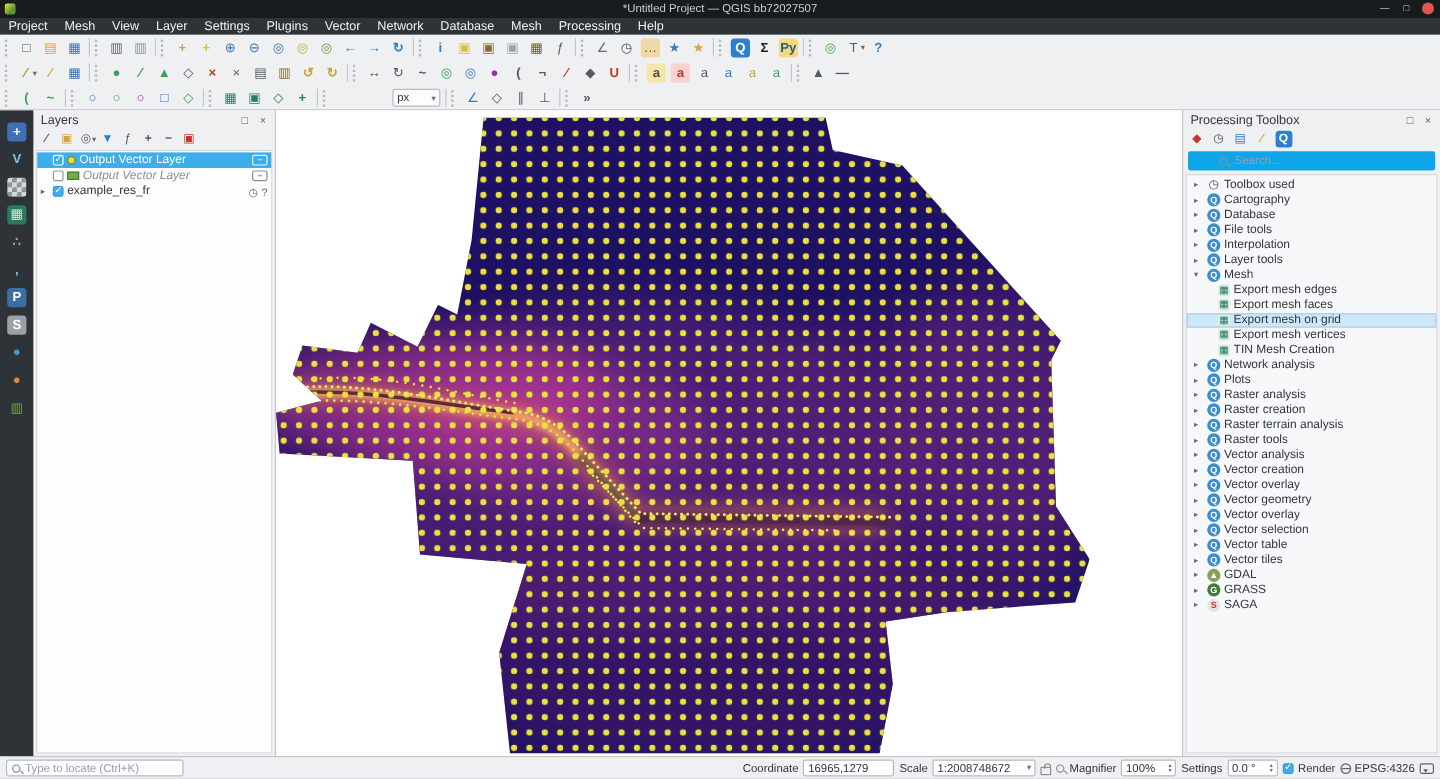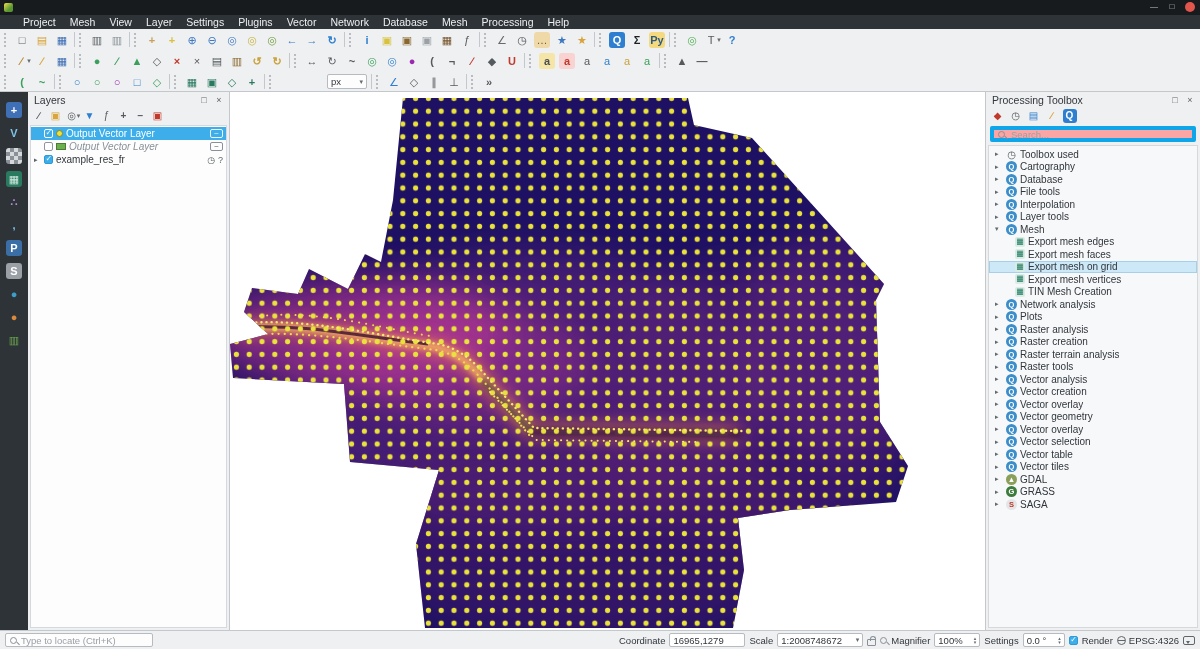--- a/index.html
+++ b/index.html
@@ -13,21 +13,21 @@
   .titlebar { position:absolute; top:0; left:0; right:0; height:15px;
     background:#171b1e; color:#c8cdd1; font-size:9.5px; }
   .app-icon { position:absolute; left:4px; top:3px; width:9px; height:9px; border-radius:2px;
     background:linear-gradient(135deg,#f0e14a 0%,#589632 65%); }
   .titlebar .title { position:absolute; left:0; right:0; top:2px; text-align:center; }
   .win-btns { position:absolute; right:5px; top:2px; display:flex; gap:8px; align-items:center; }
   .wb { width:10px; height:10px; font-size:8px; line-height:10px; text-align:center; color:#c8cdd1; }
   .wb.close { background:#e0564c; border-radius:50%; }
   
   .menubar { position:absolute; top:15px; left:0; right:0; height:14px; background:#2e3338;
-    color:#eceff1; font-size:10.5px; display:flex; align-items:center; padding-left:16px; }
+    color:#eceff1; font-size:10.5px; display:flex; align-items:center; padding-left:0; }
   .menu-item { padding:0 7px; line-height:14px; }
   
   .toolbars { position:absolute; top:29px; left:0; right:0; height:63px;
     background:#eff0f1; border-bottom:1px solid #c4c8cc; }
   .tbrow { height:21px; display:flex; align-items:center; padding-left:2px; }
   .grip { width:5px; height:14px; border-left:2px dotted #b8bcc0; margin:0 3px 0 2px; }
   .tbtn { width:20px; height:19px; display:flex; align-items:center; justify-content:center; border-radius:2px; }
   .tbtn .ic, .ld-btn .ic, .lt-btn .ic { width:16px; height:16px; border-radius:3px;
     display:flex; align-items:center; justify-content:center; font-size:11px; line-height:16px; }
   .dd { font-size:7px; color:#666b6f; margin-left:-2px; }
@@ -76,22 +76,22 @@
     font-size:8px; line-height:7px; text-align:center; color:#5f6569; }
   .layer-row.selected .indicator-box { border-color:#eaf6fd; color:#eaf6fd; }
   .indicator-glyph { font-size:9px; color:#5f6569; }
   
   .map { flex:1; position:relative; background:#fff; }
   .map svg { position:absolute; inset:0; }
   
   .processing-panel { width:215px; background:#eff0f1; border-left:1px solid #c4c8cc;
     display:flex; flex-direction:column; }
   .pt-toolbar { height:18px; display:flex; align-items:center; padding:0 3px; gap:1px; }
-  .pt-search { margin:1px 4px 3px 4px; height:16px; border:4px solid #0ea5e9; border-radius:2px;
-    background:#fca5a5; display:flex; align-items:center; padding:0 4px; gap:4px; }
+  .pt-search { margin:1px 4px 3px 4px; height:16px; border:6px solid #0ea5e9; border-radius:2px;
+    background:#0ea5e9; display:flex; align-items:center; padding:0 20px; gap:4px; }
   .pt-search input { border:none; outline:none; font-size:9.5px; width:100%;
     font-family:"Liberation Sans",sans-serif; color:#333; background:transparent; }
   .pt-search input::placeholder { color:#9aa0a6; }
   .pt-tree { flex:1; background:#f7f8f9; border:1px solid #d6d9dc; margin:0 2px 2px 2px; padding-top:2px; overflow:hidden; }
   .tree-row { height:12.5px; display:flex; align-items:center; font-size:10px; padding-left:6px; gap:3px; white-space:nowrap; }
   .tree-row .arrow { width:8px; font-size:7px; color:#656a6f; flex:0 0 auto; }
   .tree-icon { width:11px; height:11px; border-radius:50%; display:flex; align-items:center;
     justify-content:center; font-size:7.5px; font-weight:bold; flex:0 0 auto; }
   .tree-icon.plain { border-radius:0; background:transparent; font-size:10px; font-weight:normal; }
   .tree-row.child { padding-left:26px; }
@@ -120,20 +120,21 @@
   .crs-icon::after { content:""; position:absolute; left:0; right:0; top:3px; height:1px; background:#5f6569; }
   .bubble { width:12px; height:9px; border:1px solid #5f6569; border-radius:2px; position:relative; }
   .bubble::after { content:""; position:absolute; bottom:-3px; left:2px; border:3px solid transparent;
     border-top-color:#5f6569; border-left-width:2px; border-right-width:2px; }
 </style>
 </head>
 <body>
 
 <div class="titlebar">
   <span class="app-icon"></span>
+  <span class="title">*Untitled Project — QGIS bb72027507</span>
   <span class="win-btns">
     <span class="wb">—</span>
     <span class="wb">□</span>
     <span class="wb close"></span>
   </span>
 </div>
 
 <div class="menubar" id="menubar">
     <span class="menu-item">Project</span>
     <span class="menu-item">Mesh</span>

